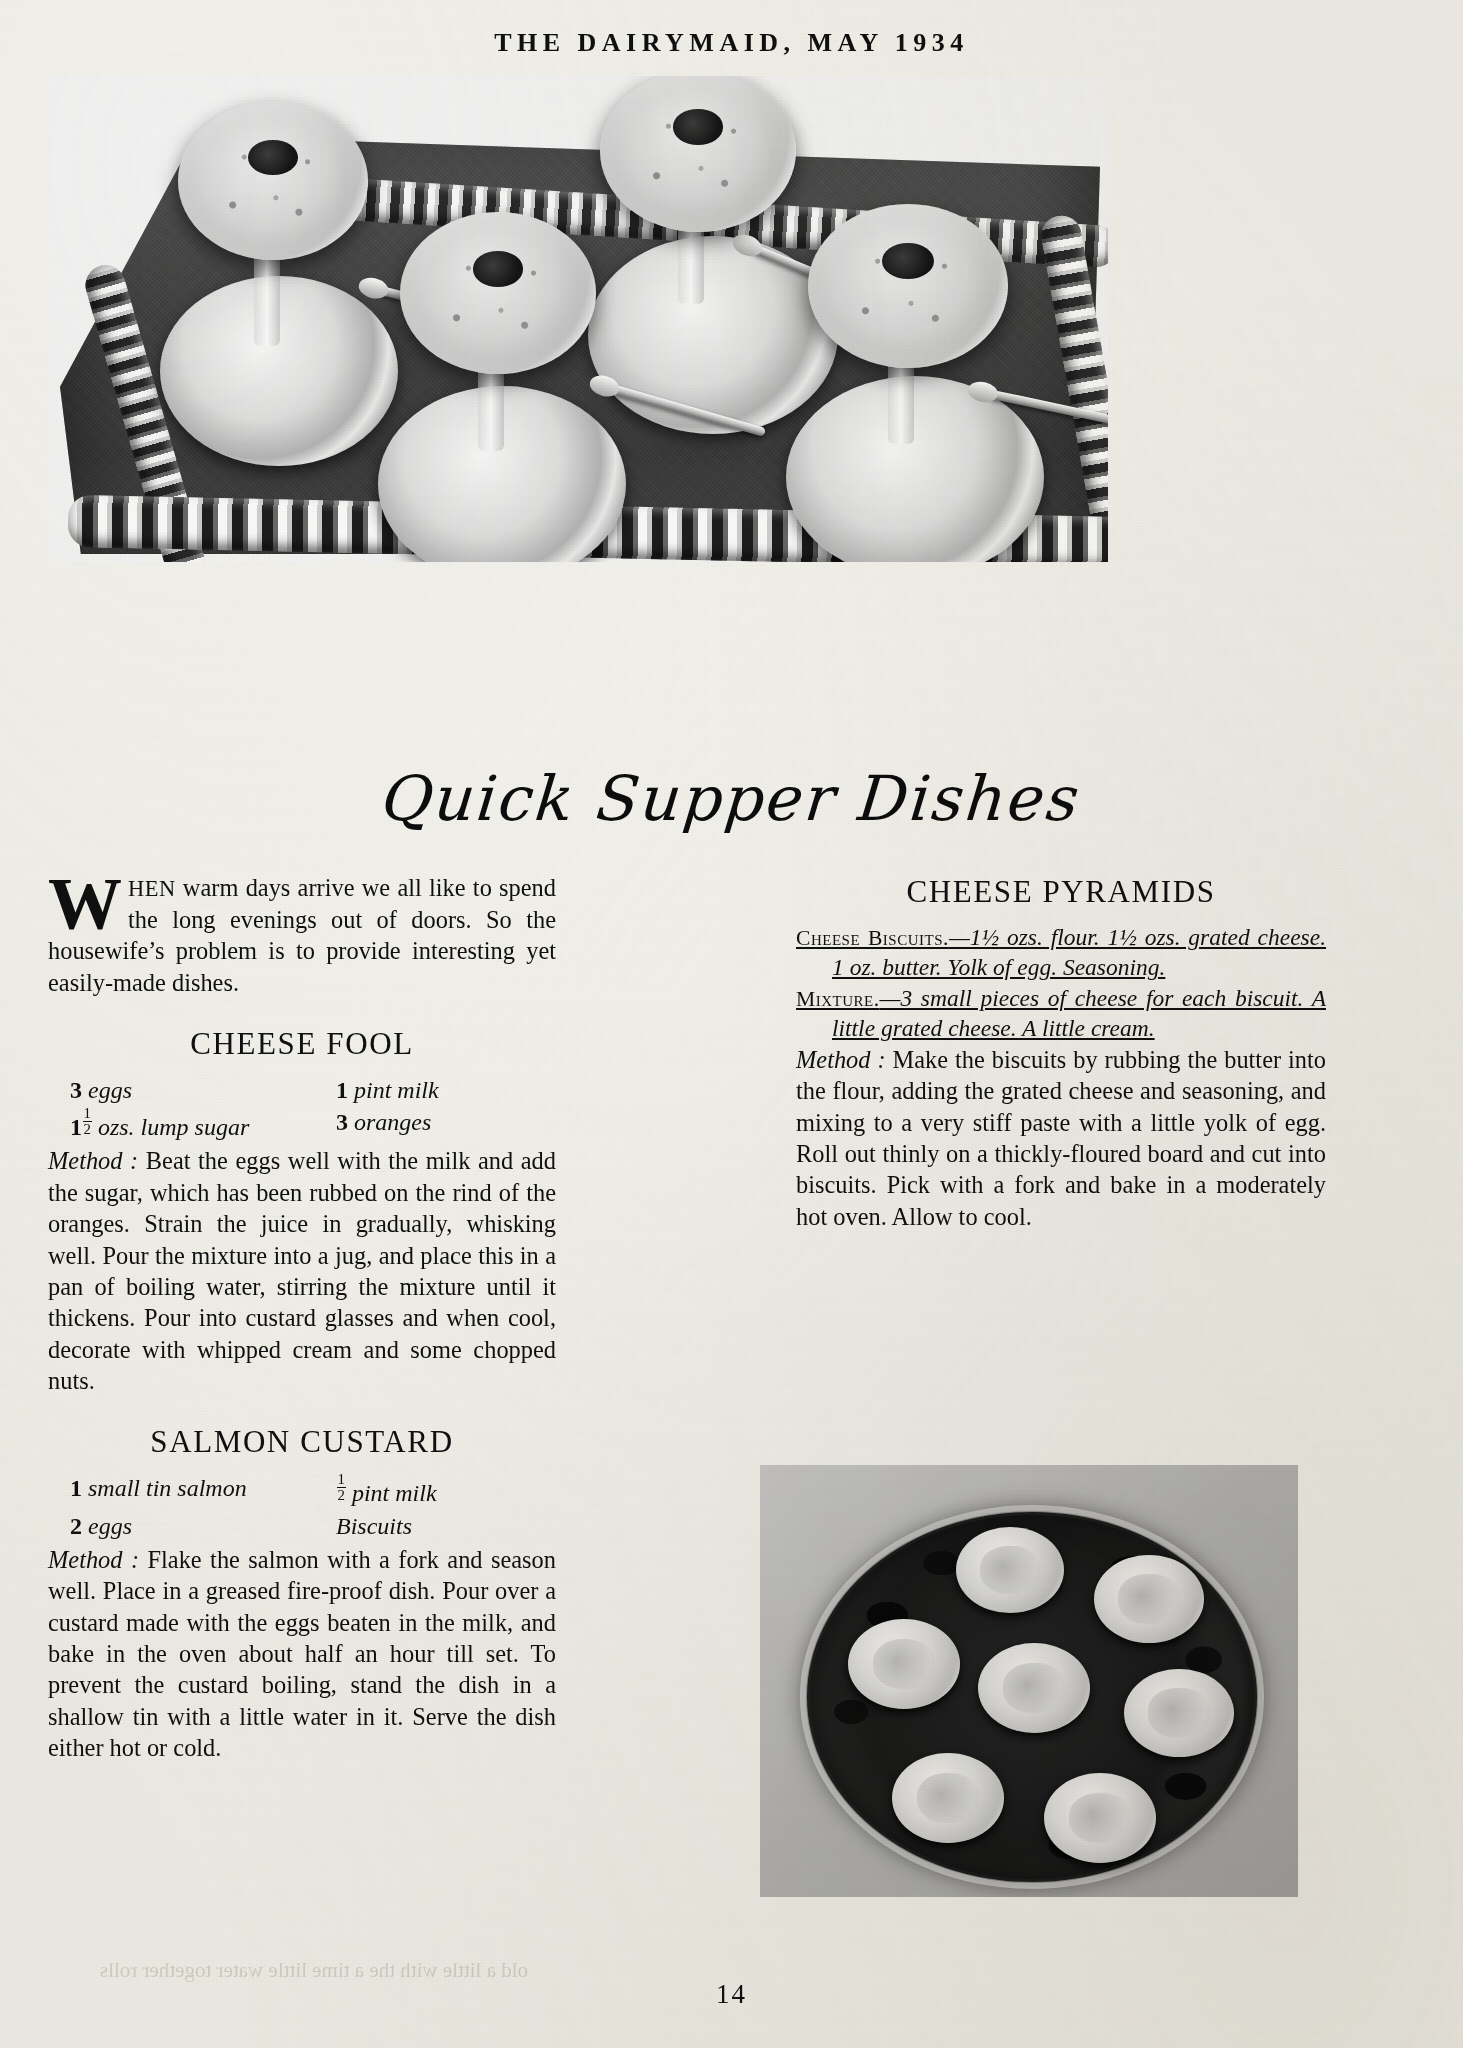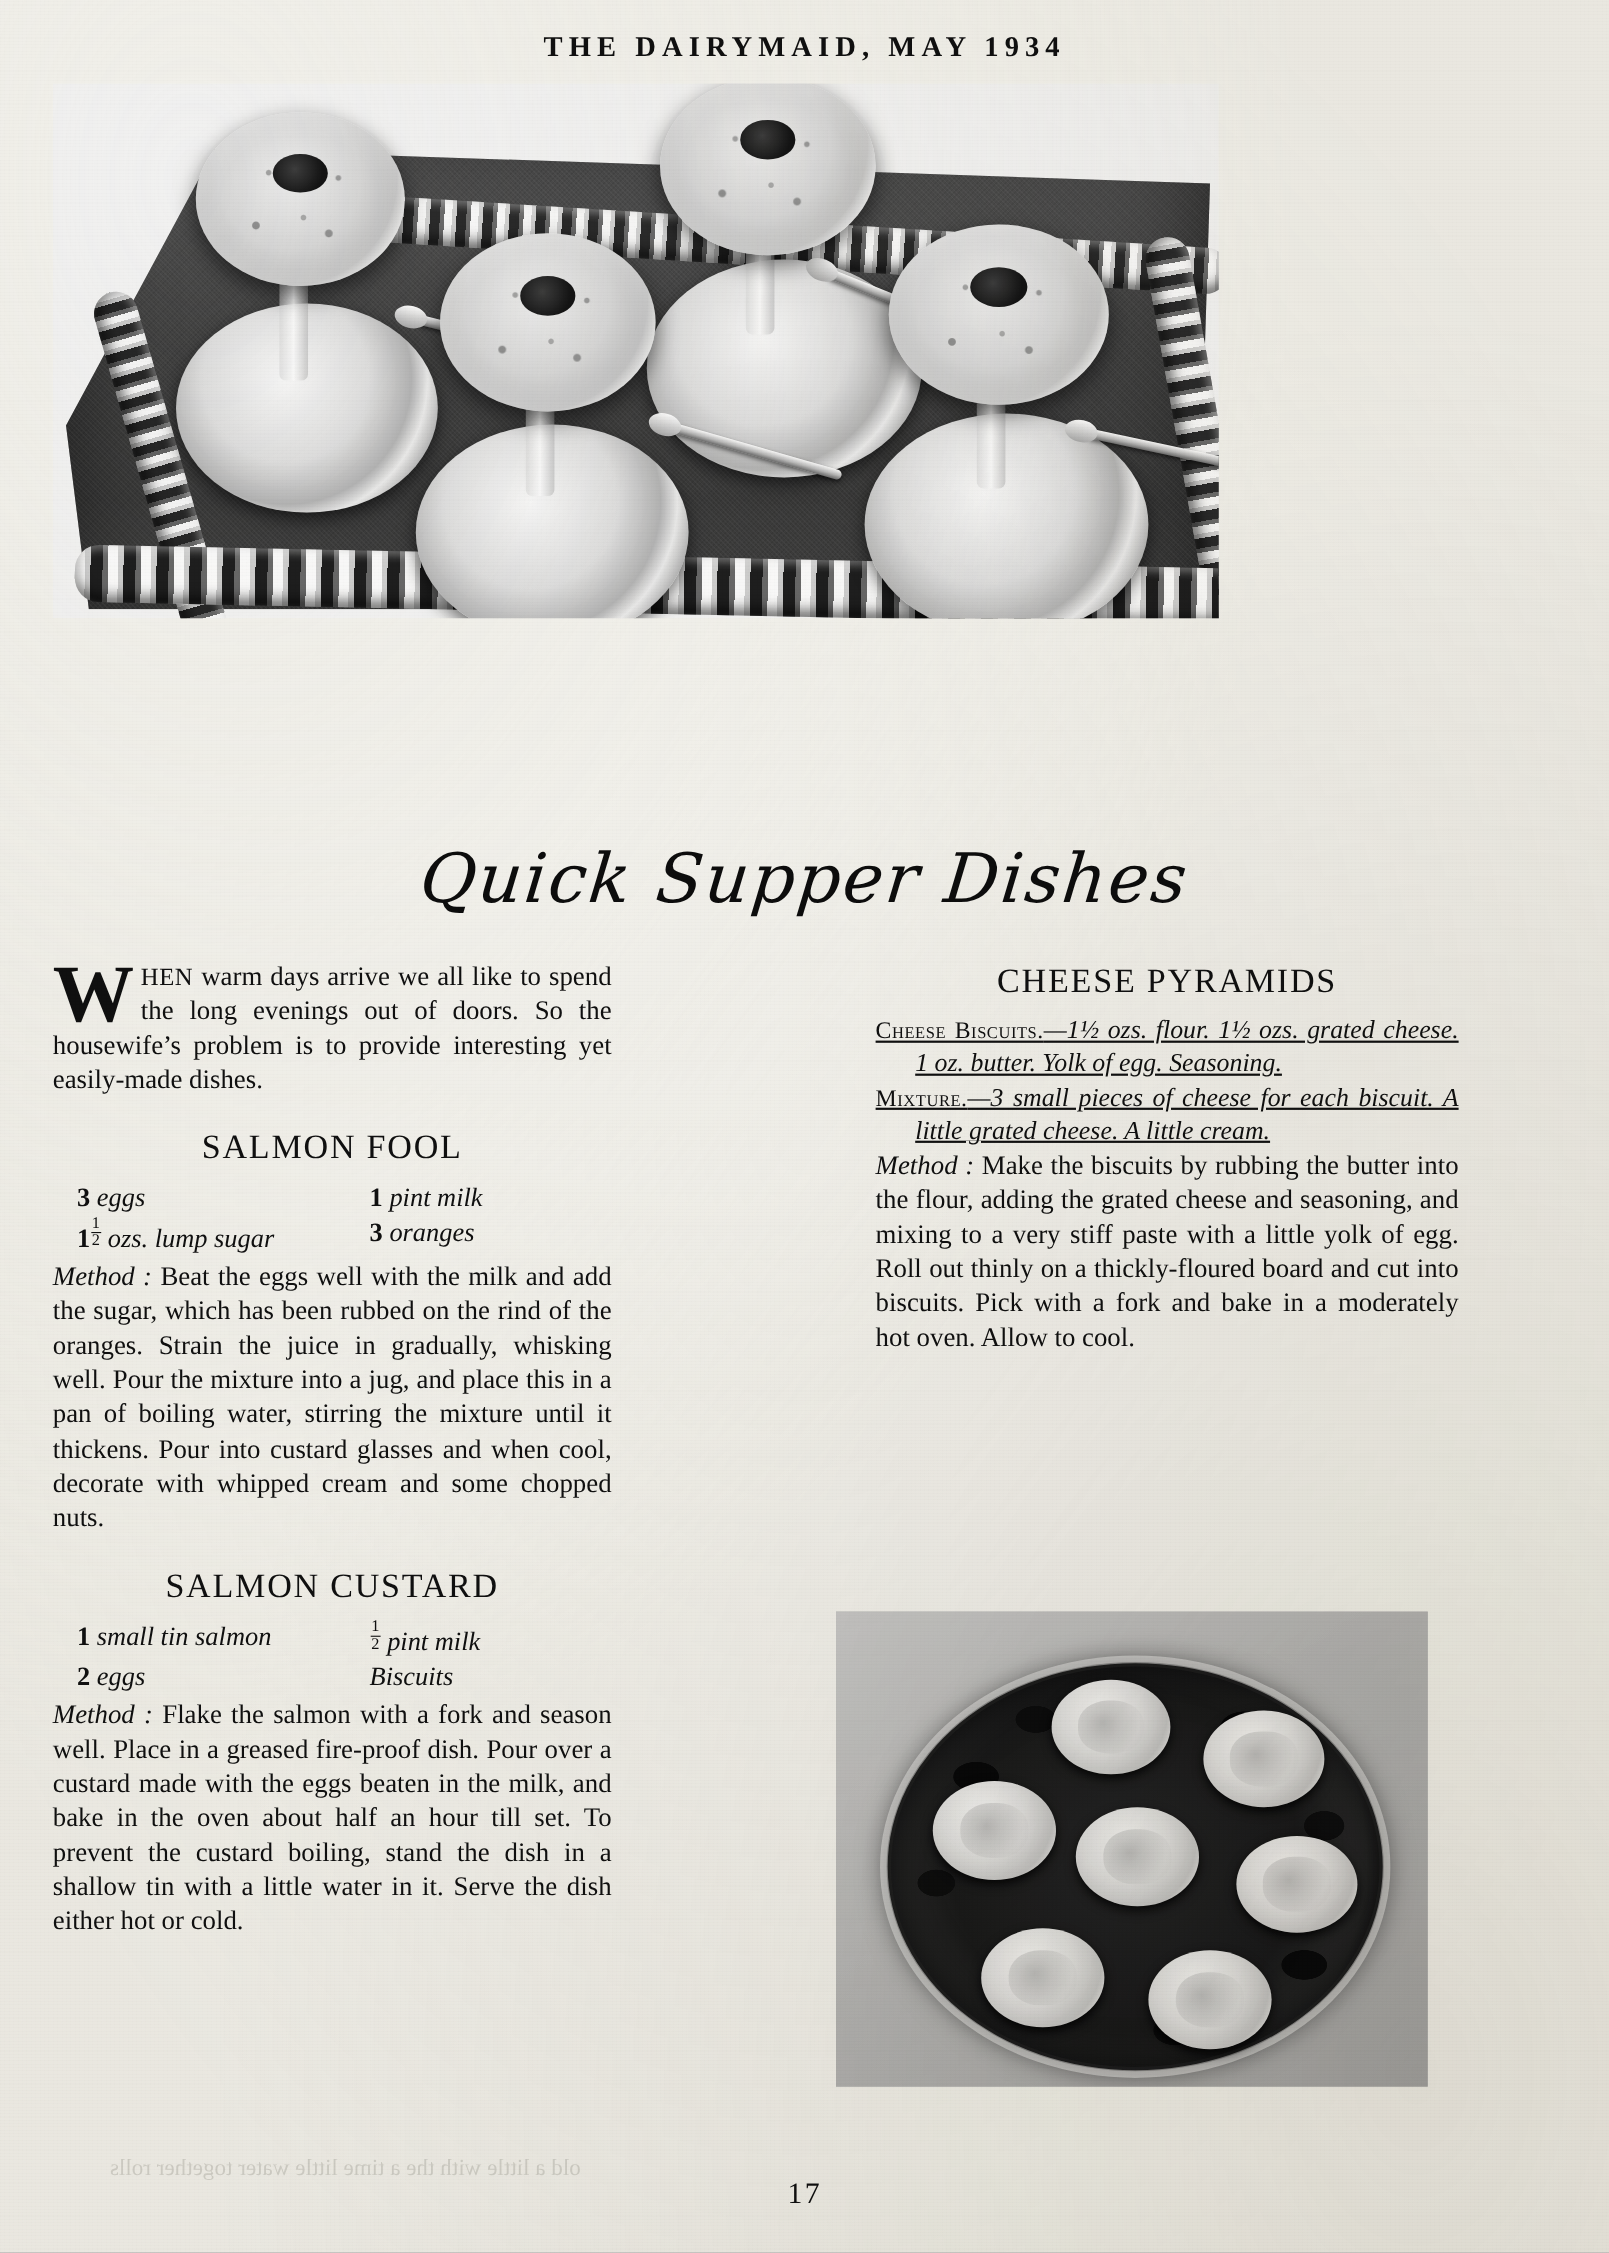--- a/index.html
+++ b/index.html
@@ -433,21 +433,21 @@
 
   <div class="script-title">Quick Supper Dishes</div>
 
   <div class="col col-left">
 
     <p>
       <span class="dropcap">W</span><span class="smallcaps">HEN</span><span> warm days arrive we all like to spend the long evenings out of doors. So the housewife’s problem is to provide interesting yet easily-made dishes.</span>
     </p>
 
 
-    <div class="recipe-title">SALMON FOOL</div>
+    <div class="recipe-title">CHEESE FOOL</div>
 
     <div class="ingredients">
       <div class="ing-row">
         <div class="ing-a">
           <span class="qty">3</span>
           <span>eggs</span>
         </div>
         <div class="ing-b">
           <span class="qty">1</span>
           <span>pint milk</span>
@@ -517,15 +517,15 @@
       <div class="biscuit" style="left:42px; top:108px; width:112px; height:90px;"></div>
       <div class="biscuit" style="left:172px; top:132px; width:112px; height:90px;"></div>
       <div class="biscuit" style="left:318px; top:158px; width:110px; height:88px;"></div>
       <div class="biscuit" style="left:86px; top:242px; width:112px; height:90px;"></div>
       <div class="biscuit" style="left:238px; top:262px; width:112px; height:90px;"></div>
     </div>
   </div>
 
   <div class="showthrough">old a little with the a time little water together rolls</div>
 
-  <div class="folio">17</div>
+  <div class="folio">14</div>
 
 </div>
 
 </body></html>

